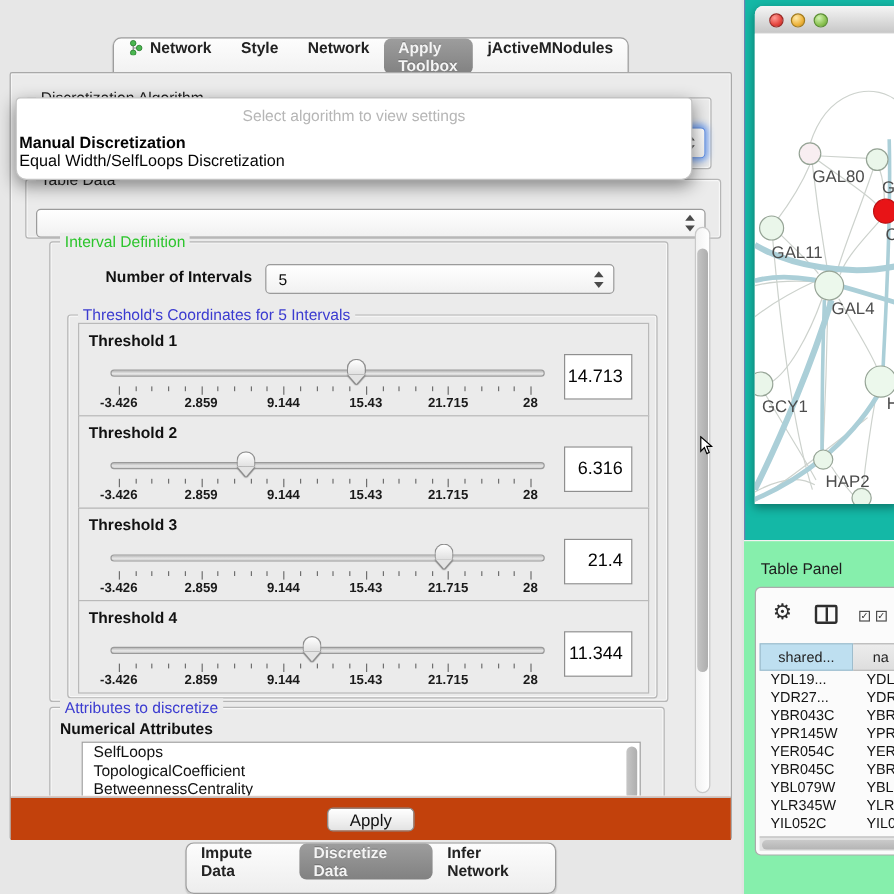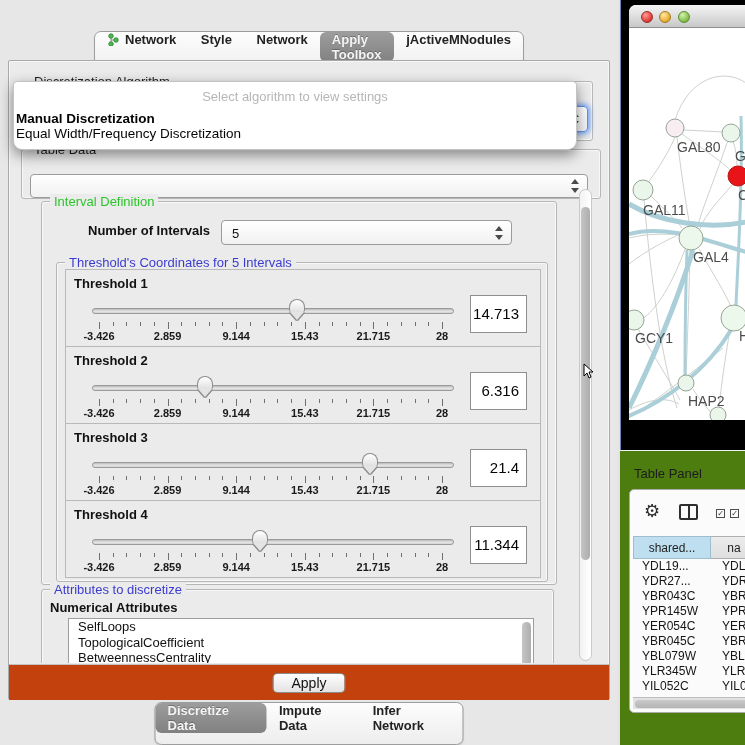--- a/index.html
+++ b/index.html
@@ -66,30 +66,30 @@
   .attr-label{position:absolute;left:8px;top:10px;font-size:13px;font-weight:bold;color:#111;}
   .attr-list{position:absolute;left:26px;top:28px;width:466px;height:52px;background:#fff;border:1px solid #9e9e9e;overflow:hidden;}
   .attr-item{padding-left:9px;font-size:13px;line-height:15.5px;color:#111;white-space:nowrap;}
   .ilsb{position:absolute;right:2px;top:3px;width:9px;height:44px;background:linear-gradient(90deg,#c6c6c6,#aeaeae);border-radius:5px;}
 
   
   .apply-strip{position:absolute;left:0px;top:603px;width:600px;height:36px;background:#c2410c;border-top:1px solid #c2c2c2;}
   .apply-btn{position:absolute;left:50%;transform:translateX(-50%);top:8px;padding:1px 18px;font-size:14px;color:#111;background:linear-gradient(#ffffff,#e3e3e3);border:1px solid #8a8a8a;border-radius:5px;}
 
   
-  .net-frame{position:absolute;left:620px;top:0;width:125px;height:450px;background:#000000;border-left:1px solid #6d83b4;}
+  .net-frame{position:absolute;left:620px;top:0;width:125px;height:450px;background:#14b8a6;border-left:1px solid #6d83b4;}
   .mac-win{position:absolute;left:8px;top:5px;width:118px;height:415px;background:#fff;border-radius:7px 0 0 0;box-shadow:0 3px 8px rgba(0,0,0,.35);}
   .mac-titlebar{position:absolute;left:0;top:0;width:100%;height:23px;background:linear-gradient(#f5f5f5,#c8c8c8);border-bottom:1px solid #8e8e8e;border-radius:7px 0 0 0;}
   .tl{position:absolute;top:5.5px;width:12px;height:12px;border-radius:50%;}
   .tl.red{left:12px;background:radial-gradient(circle at 35% 30%,#ff9a94,#e4453e 60%,#b02b26);border:0.5px solid #9a2b27;}
   .tl.yel{left:30px;background:radial-gradient(circle at 35% 30%,#ffe9a8,#edb33c 60%,#c58a1d);border:0.5px solid #a37c1e;}
   .tl.grn{left:49px;background:radial-gradient(circle at 35% 30%,#d2f3b2,#8cc353 60%,#5f9c32);border:0.5px solid #5b8f33;}
   .net-canvas{position:absolute;left:0;top:23px;width:118px;height:392px;background:#fff;overflow:hidden;}
 
-  .table-section{position:absolute;left:620px;top:450px;width:125px;height:295px;background:#4d7c0f;border-top:1px solid #f2f2f2;}
+  .table-section{position:absolute;left:620px;top:450px;width:125px;height:295px;background:#86efac;border-top:1px solid #f2f2f2;}
   .tp-title{position:absolute;left:14px;top:15px;font-size:13px;color:#1d1d1d;}
   .table-card{position:absolute;left:9px;top:38px;width:130px;height:224px;background:#fbfbfb;border:1px solid #ababab;border-radius:5px 0 0 5px;}
   .tp-toolbar{position:absolute;left:0;top:0;width:100%;height:44px;}
   .gear{position:absolute;left:14px;top:10px;font-size:18px;color:#2e2e2e;font-family:"DejaVu Sans",sans-serif;}
   .colico{position:absolute;left:49px;top:14px;width:19px;height:16px;border:2px solid #2e2e2e;border-radius:2px;}
   .colico:after{content:'';position:absolute;left:6.5px;top:0;width:2px;height:12px;background:#2e2e2e;}
   .chk{position:absolute;top:19px;width:9px;height:9px;border:1.4px solid #4d4d4d;font-size:8px;line-height:7px;text-align:center;color:#333;font-family:"DejaVu Sans",sans-serif;}
   .chk.c1{left:86px;} .chk.c2{left:100px;}
   .thead{position:absolute;left:3px;top:46px;right:0;height:23px;display:flex;}
   .hcell{height:23px;line-height:22px;text-align:center;font-size:12px;color:#222;border:1px solid #b0b0b0;background:linear-gradient(#ececec,#dedede);}
@@ -352,36 +352,36 @@
       <div class="vsb">
         <span class="vthumb"></span>
       </div>
 
       <div class="apply-strip">
         <button class="apply-btn">Apply</button>
       </div>
     </div>
 
     <div class="tabstrip tabstrip-bottom">
+        <div class="tab">
+          <span class="tlab">Impute Data</span>
+        </div>
         <div class="tab sel">
           <span class="tlab">Discretize Data</span>
-        </div>
-        <div class="tab">
-          <span class="tlab">Impute Data</span>
         </div>
         <div class="tab">
           <span class="tlab">Infer Network</span>
         </div>
       </div>
 
     <div class="popup">
       <div class="pop-hint">Select algorithm to view settings</div>
       <div>
           <div class="popt b">Manual Discretization</div>
-          <div class="popt n">Equal Width/Frequency Discretization</div>
+          <div class="popt n">Equal Width/SelfLoops Discretization</div>
         </div>
     </div>
   </div>
 
   <div class="net-frame">
     <div class="mac-win">
       <div class="mac-titlebar">
         <span class="tl red"></span>
         <span class="tl yel"></span>
         <span class="tl grn"></span>

